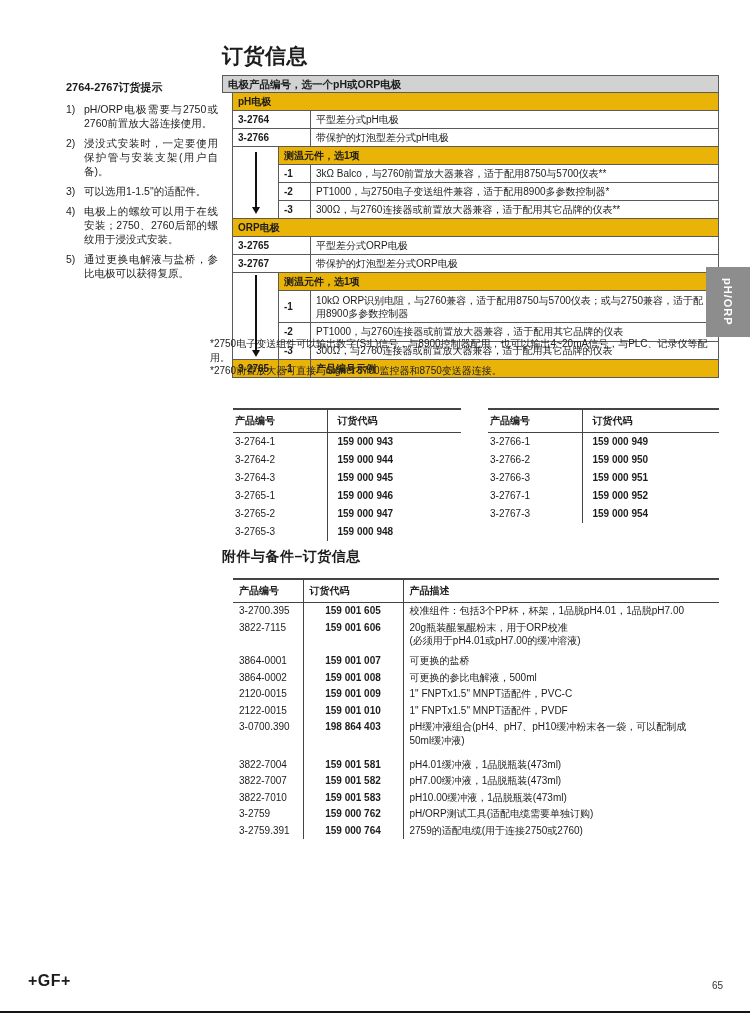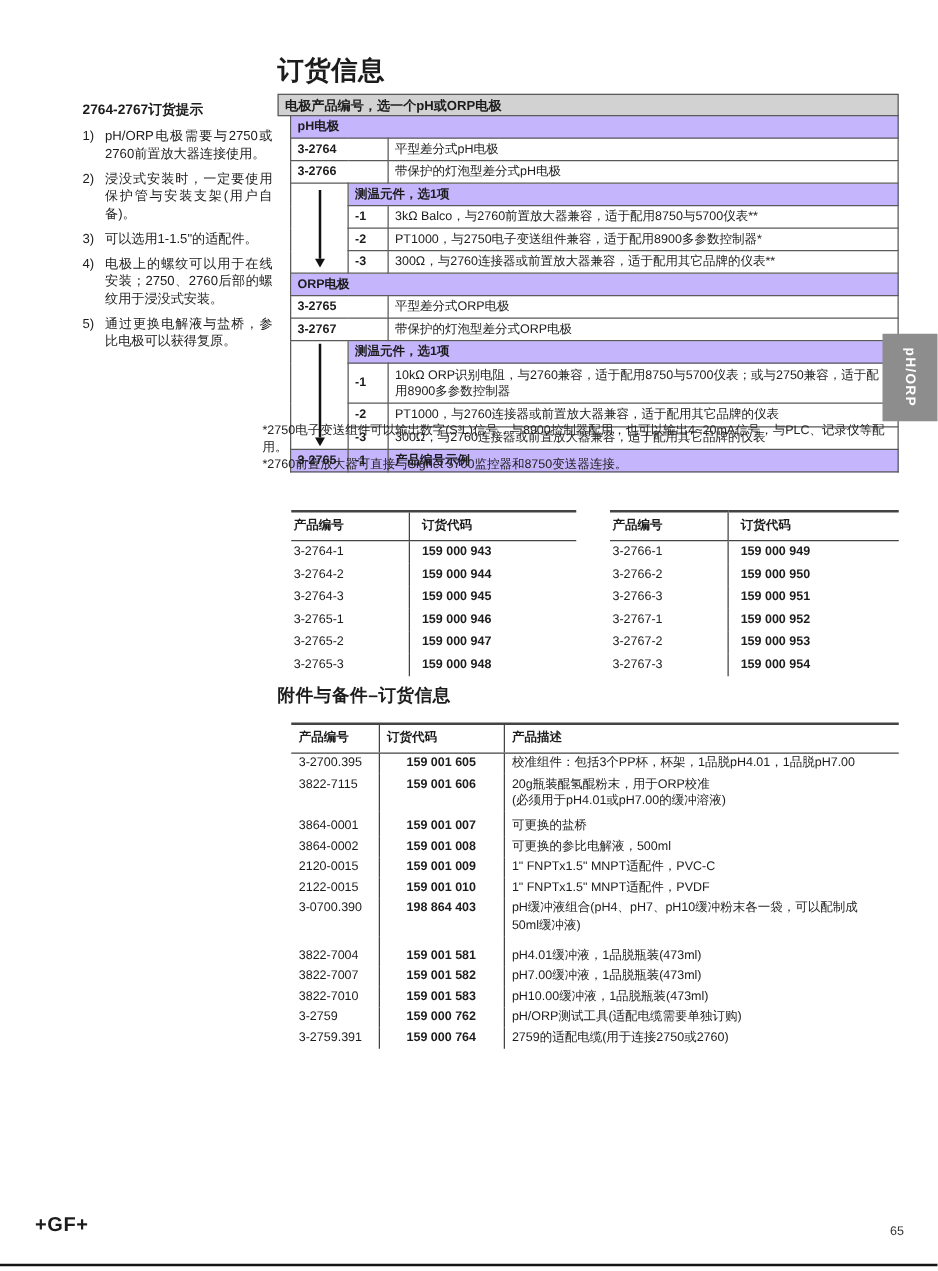--- a/index.html
+++ b/index.html
@@ -32,21 +32,21 @@
     font-size:10.5px; font-weight:bold; padding:2px 5px; height:18px;
   }
   table.sel {
     border-collapse:collapse; table-layout:fixed;
     width:487px; margin-left:10px; margin-top:-1px;
   }
   table.sel td {
     border:1px solid #5a5a5a; font-size:10px; line-height:1.3;
     padding:2px 5px; vertical-align:middle; background:#fff;
   }
-  table.sel td.gray { background:#c4b5fd; }
+  table.sel td.gray { background:#eab308; }
   table.sel td.bold { font-weight:bold; }
   table.sel td.arrowcell { vertical-align:middle; padding:2px 0; }
   .arrow { display:flex; flex-direction:column; align-items:center; margin:0 auto; width:10px; }
   .arrow .stem { width:2px; background:#111; flex:1; }
   .arrow .head {
     width:0; height:0;
     border-left:4px solid transparent; border-right:4px solid transparent;
     border-top:7px solid #111;
   }
   .arrow.a1 { height:62px; }
@@ -276,24 +276,20 @@
       </tr>
     <tr>
         <td>3-2766-3</td>
         <td class="divider codeval">159 000 951</td>
       </tr>
     <tr>
         <td>3-2767-1</td>
         <td class="divider codeval">159 000 952</td>
       </tr>
     <tr>
-        <td>3-2767-2</td>
-        <td class="divider codeval">159 000 953</td>
-      </tr>
-    <tr>
         <td>3-2767-3</td>
         <td class="divider codeval">159 000 954</td>
       </tr>
   </tbody>
 </table>
 
 <div id="title2" class="abs sec-title">附件与备件–订货信息</div>
 
 <div id="acc-table" class="abs">
   <table class="acc">

